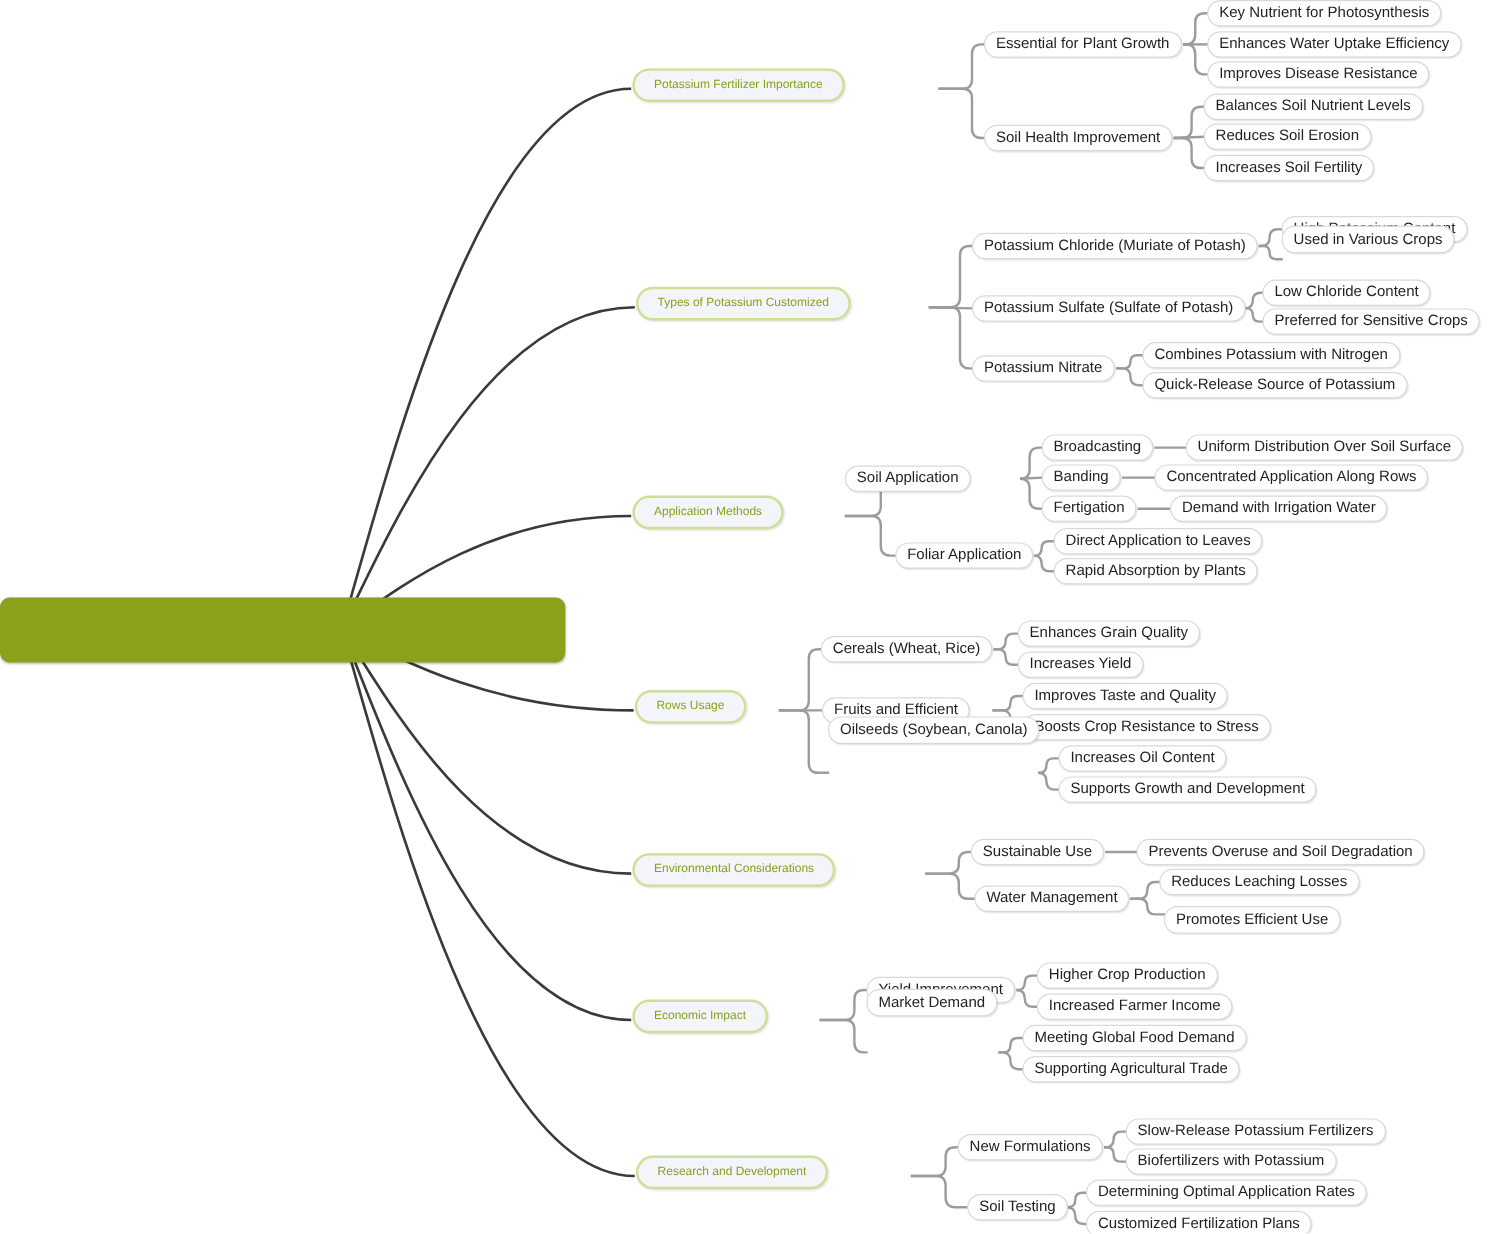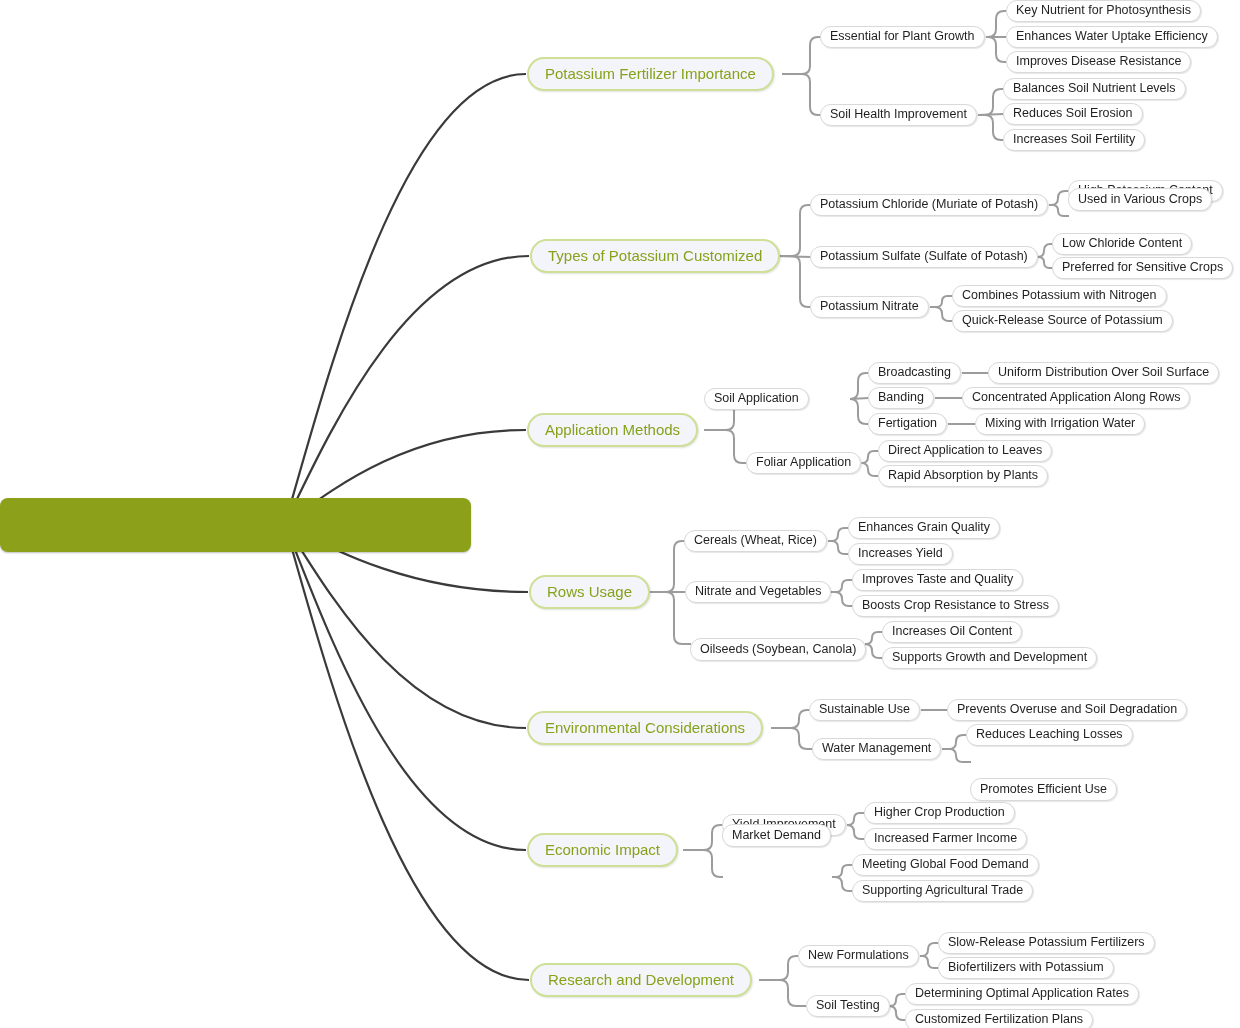--- a/index.html
+++ b/index.html
@@ -18,21 +18,21 @@
     background:var(--root-fill,#8ca01a);
     border-radius:8px;
     box-shadow:0 1px 2px rgba(0,0,0,.25);
   }
   .branch{
     position:absolute;z-index:3;
     background:var(--branch-bg,#f4f4fb);
     border:2px solid var(--branch-border,#cde096);
     border-radius:18px;
     color:var(--branch-text,#85a31a);
-    font-size:15px;line-height:1.25;
+    font-size:10px;line-height:1.25;
     padding:6px 16px;white-space:nowrap;
     box-shadow:1px 1px 2px rgba(0,0,0,.12);
   }
   .node{
     position:absolute;z-index:3;
     background:var(--node-bg,#ffffff);
     border:1.5px solid var(--node-border,#d9d9d9);
     border-radius:11px;
     color:var(--node-text,#1f1f1f);
     font-size:12.5px;line-height:1.25;
@@ -127,40 +127,40 @@
       <div class="node" style="left: 810px; top: 295.5px;">Potassium Nitrate</div>
       <div class="node" style="left: 952px; top: 284.5px;">Combines Potassium with Nitrogen</div>
       <div class="node" style="left: 952px; top: 309.5px;">Quick-Release Source of Potassium</div>
       <div class="branch" style="left: 527px; top: 412.5px;">Application Methods</div>
       <div class="node" style="left: 704px; top: 387.5px;">Soil Application</div>
       <div class="node" style="left: 868px; top: 361.5px;">Broadcasting</div>
       <div class="node" style="left: 988px; top: 361.5px;">Uniform Distribution Over Soil Surface</div>
       <div class="node" style="left: 868px; top: 386.5px;">Banding</div>
       <div class="node" style="left: 962px; top: 386.5px;">Concentrated Application Along Rows</div>
       <div class="node" style="left: 868px; top: 412.5px;">Fertigation</div>
-      <div class="node" style="left: 975px; top: 412.5px;">Mixing with Irrigation Water</div>
+      <div class="node" style="left: 975px; top: 412.5px;">Demand with Irrigation Water</div>
       <div class="node" style="left: 746px; top: 451.5px;">Foliar Application</div>
       <div class="node" style="left: 878px; top: 439.5px;">Direct Application to Leaves</div>
       <div class="node" style="left: 878px; top: 464.5px;">Rapid Absorption by Plants</div>
       <div class="branch" style="left: 529px; top: 574.5px;">Rows Usage</div>
       <div class="node" style="left: 684px; top: 529.5px;">Cereals (Wheat, Rice)</div>
       <div class="node" style="left: 848px; top: 516.5px;">Enhances Grain Quality</div>
       <div class="node" style="left: 848px; top: 542.5px;">Increases Yield</div>
-      <div class="node" style="left: 685px; top: 580.5px;">Nitrate and Vegetables</div>
+      <div class="node" style="left: 685px; top: 580.5px;">Fruits and Efficient</div>
       <div class="node" style="left: 852px; top: 568.5px;">Improves Taste and Quality</div>
       <div class="node" style="left: 852px; top: 594.5px;">Boosts Crop Resistance to Stress</div>
-      <div class="node" style="left: 690px; top: 638px;">Oilseeds (Soybean, Canola)</div>
+      <div class="node" style="left: 690px; top: 597px;">Oilseeds (Soybean, Canola)</div>
       <div class="node" style="left: 882px; top: 620.5px;">Increases Oil Content</div>
       <div class="node" style="left: 882px; top: 646.5px;">Supports Growth and Development</div>
       <div class="branch" style="left: 527px; top: 710.5px;">Environmental Considerations</div>
       <div class="node" style="left: 809px; top: 698.5px;">Sustainable Use</div>
       <div class="node" style="left: 947px; top: 698.5px;">Prevents Overuse and Soil Degradation</div>
       <div class="node" style="left: 812px; top: 737.5px;">Water Management</div>
       <div class="node" style="left: 966px; top: 723.5px;">Reduces Leaching Losses</div>
-      <div class="node" style="left: 970px; top: 778px;">Promotes Efficient Use</div>
+      <div class="node" style="left: 970px; top: 755px;">Promotes Efficient Use</div>
       <div class="branch" style="left: 527px; top: 832.5px;">Economic Impact</div>
       <div class="node" style="left: 722px; top: 813.5px;">Yield Improvement</div>
       <div class="node" style="left: 864px; top: 801.5px;">Higher Crop Production</div>
       <div class="node" style="left: 864px; top: 827.5px;">Increased Farmer Income</div>
       <div class="node" style="left: 722px; top: 824px;">Market Demand</div>
       <div class="node" style="left: 852px; top: 853.5px;">Meeting Global Food Demand</div>
       <div class="node" style="left: 852px; top: 879.5px;">Supporting Agricultural Trade</div>
       <div class="branch" style="left: 530px; top: 962.5px;">Research and Development</div>
       <div class="node" style="left: 798px; top: 944.5px;">New Formulations</div>
       <div class="node" style="left: 938px; top: 931.5px;">Slow-Release Potassium Fertilizers</div>

